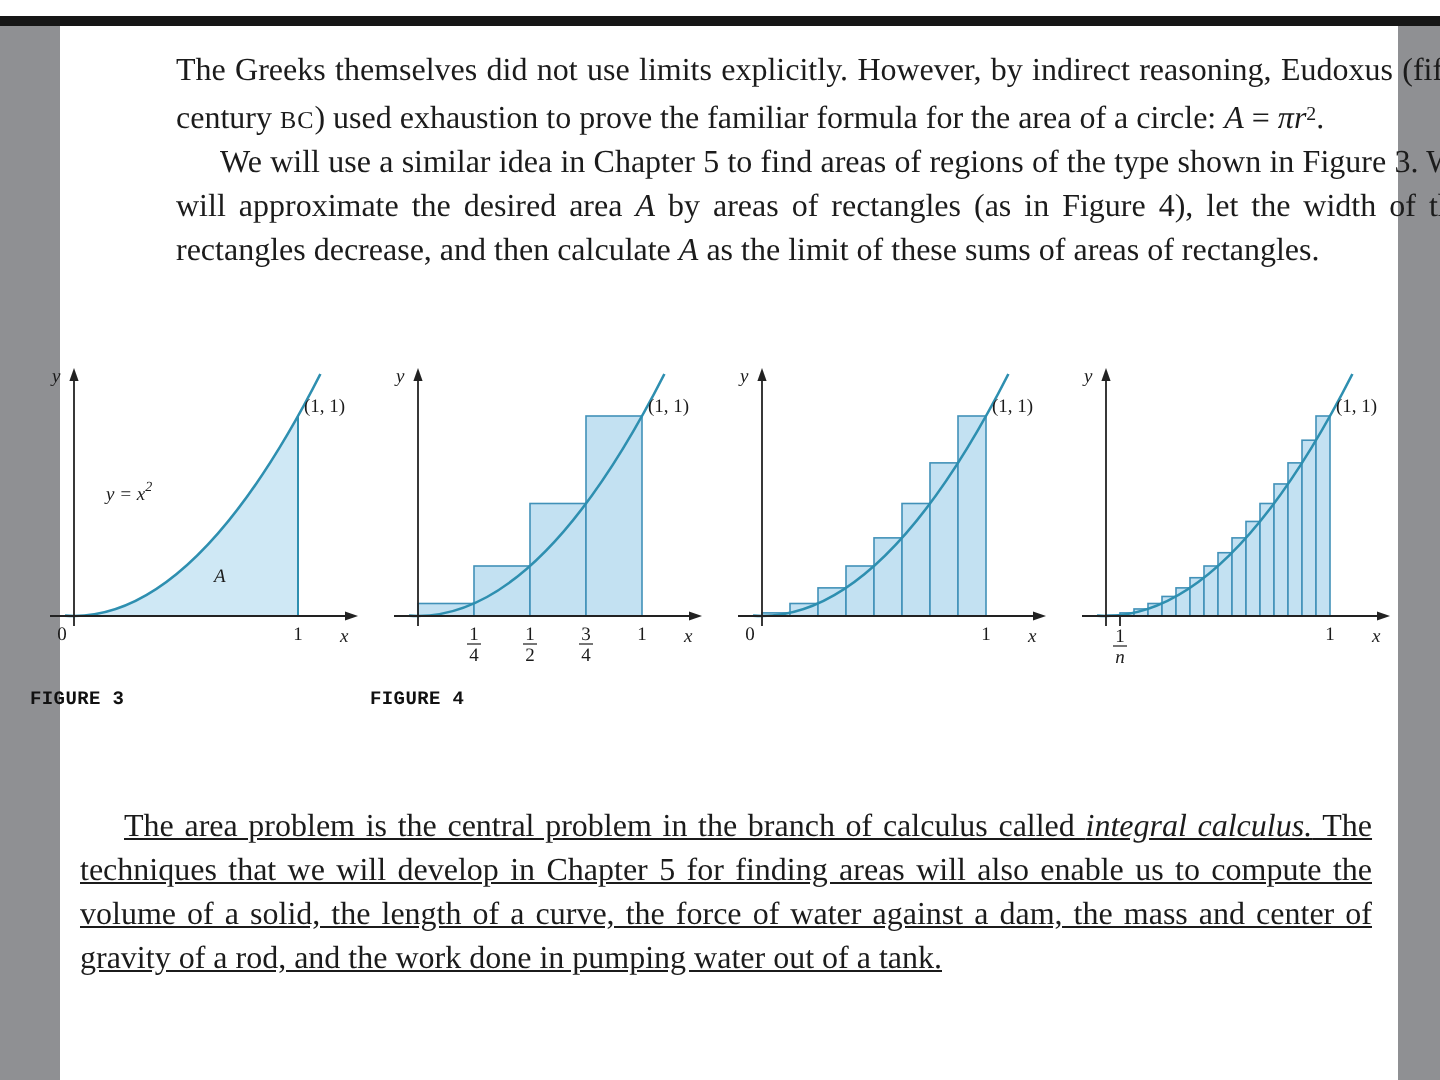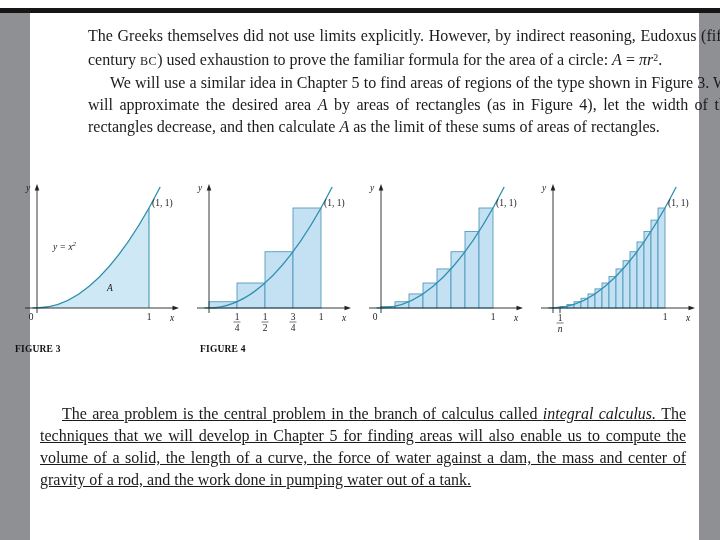--- a/index.html
+++ b/index.html
@@ -42,25 +42,25 @@
   .axhead { fill:var(--axis,#222222); stroke:none; }
   .curve  { fill:none; stroke:var(--curve,#2e8fb0); stroke-width:1.3; }
   .region { fill:var(--region,#cfe8f5); stroke:none; }
   .edge   { stroke:var(--curve,#2e8fb0); stroke-width:1; }
   .bar-rect { fill:var(--barfill,#c3e1f2); stroke:var(--barstroke,#4191b8); stroke-width:0.8; }
   .regionA { font-size:11px; }
   .eqsup   { font-size:7px; }
 
   .caption {
     position:absolute; top:344px;
-    font-family:Liberation Serif, serif;
+    font-family:Liberation Mono, monospace;
     font-weight:700; font-size:9.5px; letter-spacing:0.2px; color:#111111;
   }
   #cap3 { left:15px; }
-  #cap4 { left:200px; }
+  #cap4 { left:185px; }
 </style>
 </head>
 <body>
 
 <div class="top-bar"></div>
 <div class="strip left"></div>
 <div class="strip right"></div>
 
 <div class="body-text" id="text-top">
   <p class="para"><span>The Greeks themselves did not use limits explicitly. However, by indirect reasoning, Eudoxus (fifth century </span><span class="sc">BC</span><span>) used exhaustion to prove the familiar formula for the area of a circle: </span><span class="it">A</span><span> = </span><span class="it">πr</span><span class="sup">2</span><span>.</span></p>

